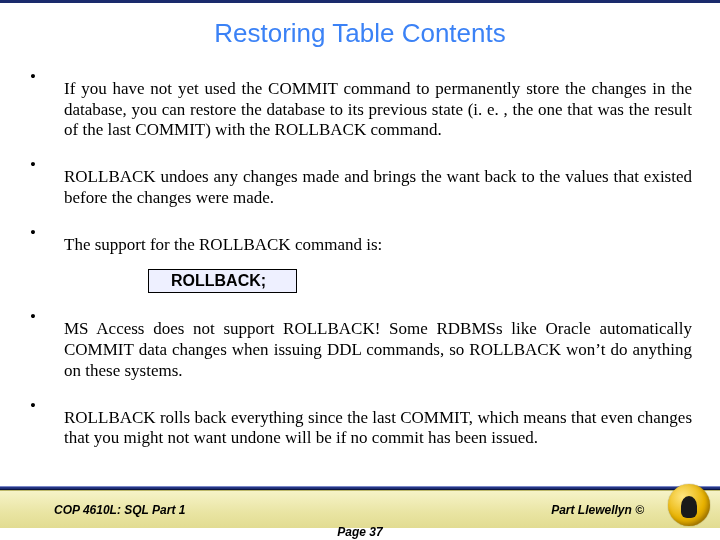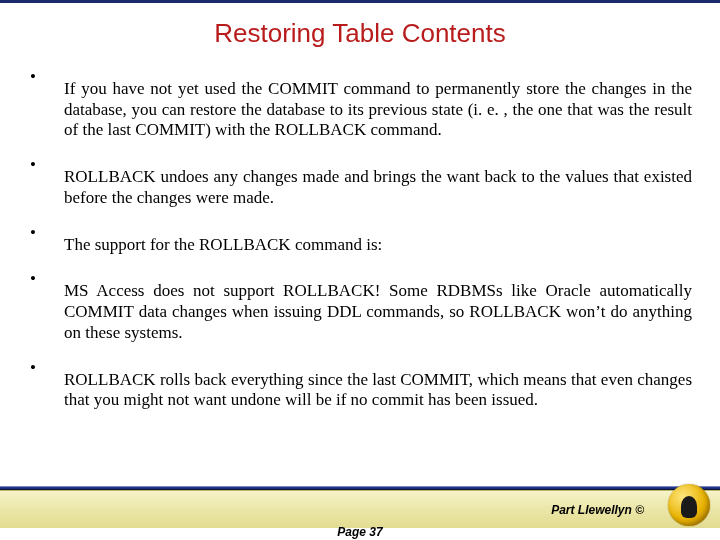--- a/index.html
+++ b/index.html
@@ -16,21 +16,21 @@
     top: 0; left: 0; right: 0;
     height: 3px;
     background: #1a2a6c;
   }
   .slide {
     padding: 10px 28px 0 28px;
   }
   .title {
     font-family: Arial, Helvetica, sans-serif;
     font-size: 26px;
-    color: #b91c1c;
+    color: #3b82f6;
     text-align: center;
     margin: 8px 0 18px 0;
     font-weight: 400;
   }
   ul.bullets {
     list-style: none;
   }
   ul.bullets > li {
     display: flex;
     margin-bottom: 14px;
@@ -138,36 +138,40 @@
     <li>
       <span class="dot">•</span>
       <span class="txt">ROLLBACK undoes any changes made and brings the want back to the values that existed before the changes were made.</span>
     </li>
     <li>
       <span class="dot">•</span>
       <span class="txt">The support for the ROLLBACK command is:</span>
     </li>
   </ul>
 
+  <div class="syntax-wrap">
+    <div class="syntax-box">ROLLBACK;</div>
+  </div>
 
   <ul class="bullets">
     <li>
       <span class="dot">•</span>
       <span class="txt">MS Access does not support ROLLBACK!  Some RDBMSs like Oracle automatically COMMIT data changes when issuing DDL commands, so ROLLBACK won’t do anything on these systems.</span>
     </li>
     <li>
       <span class="dot">•</span>
       <span class="txt">ROLLBACK rolls back everything since the last COMMIT, which means that even changes that you might not want undone will be if no commit has been issued.</span>
     </li>
   </ul>
 </div>
 
 <div class="footer">
   <div class="footer-rule"></div>
   <div class="footer-bar">
+    <span class="footer-left">COP 4610L: SQL Part 1</span>
     <span class="footer-center">Page 37</span>
     <span class="footer-right">Part Llewellyn ©</span>
     <div class="logo">
       <div class="circ">
         <div class="body"></div>
       </div>
     </div>
   </div>
 </div>
 

